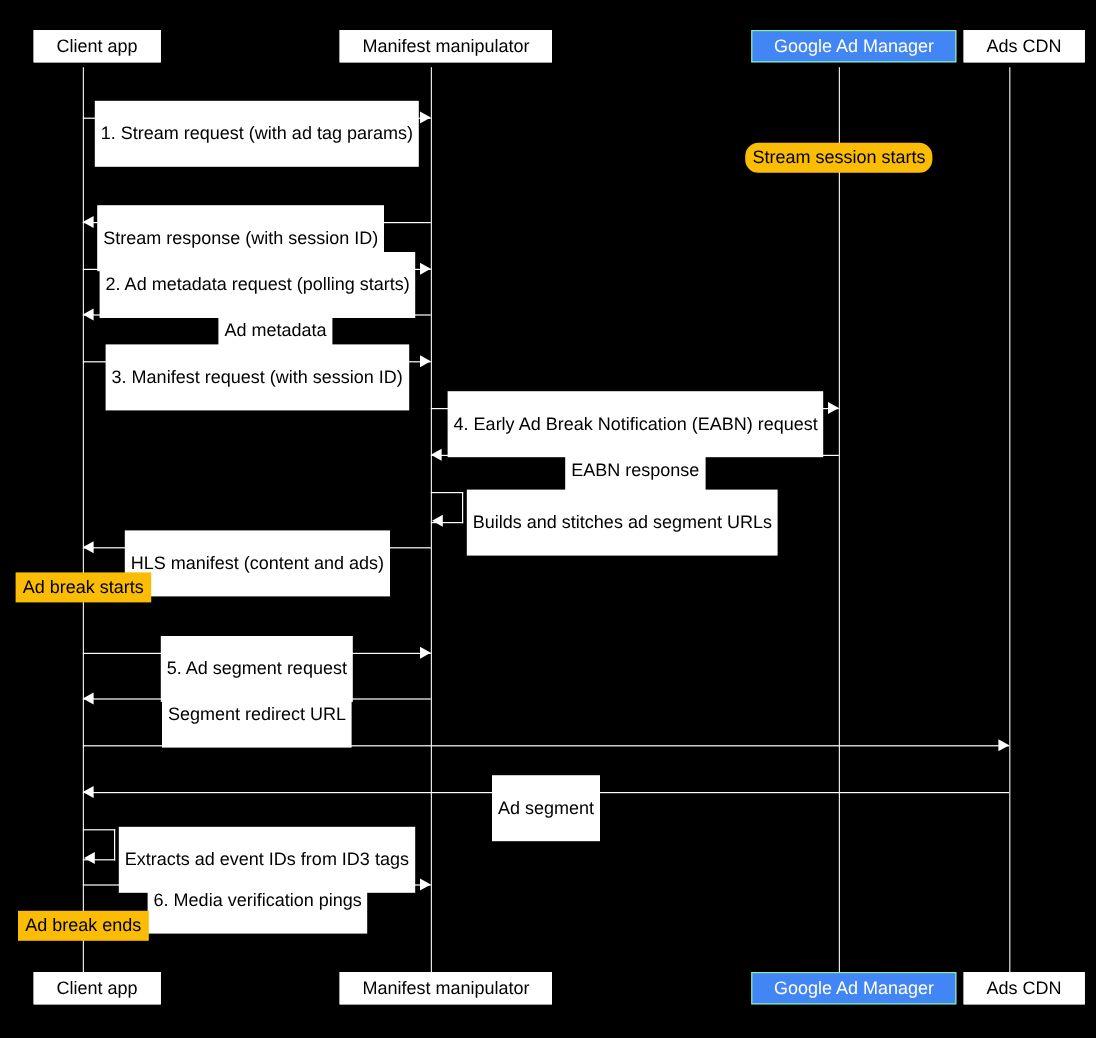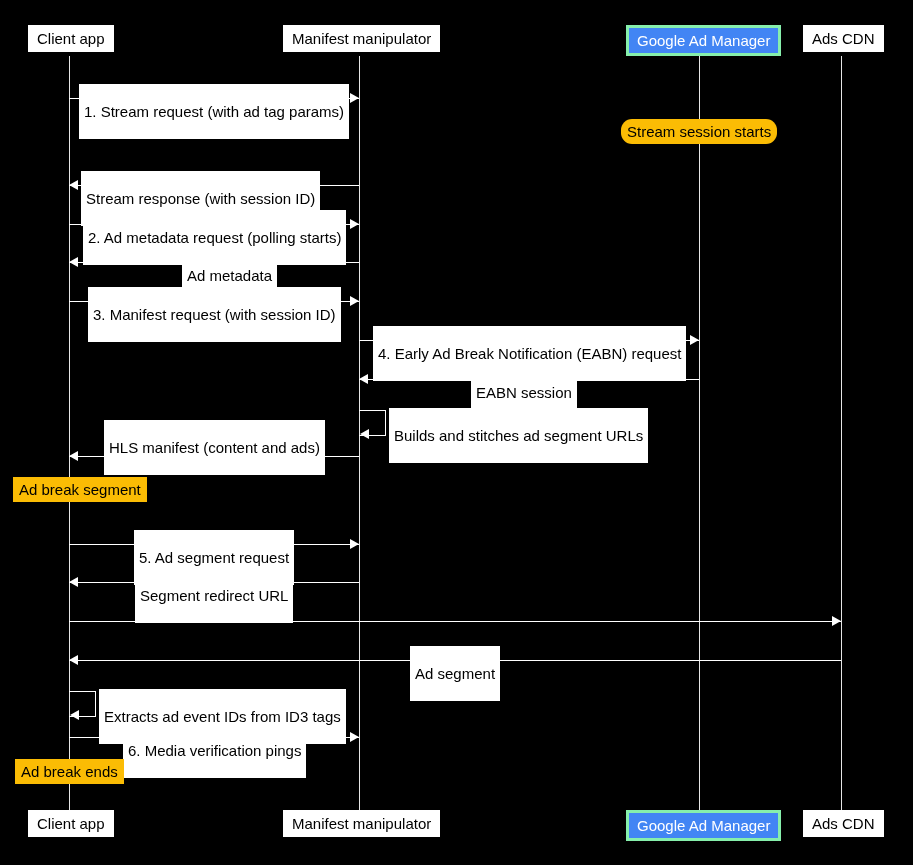--- a/index.html
+++ b/index.html
@@ -48,33 +48,33 @@
   .self-loop {
     position: absolute;
     border: 1px solid #ffffff;
     border-left: none;
     background: transparent;
   }
   .actor {
     position: absolute;
     font-size: 15px;
     line-height: 1;
-    padding: 5px 8px;
+    padding: 5px 18px;
     white-space: nowrap;
     box-sizing: border-box;
   }
   .actor.plain {
     background: #ffffff;
     color: #000000;
     border: 1px solid #ffffff;
   }
   .actor.brand {
     background: #4285f4;
     color: #ffffff;
-    border: 3px solid #86efac;
+    border: 1px solid #86efac;
   }
   .msg {
     position: absolute;
     font-size: 15px;
     line-height: 1;
     padding: 20px 5px;
     white-space: nowrap;
     background: #ffffff;
     color: #000000;
     box-sizing: border-box;
@@ -111,46 +111,46 @@
     <div class="arrow-head left" style="left: 69px; top: 257px;"></div>
     <div class="msg" style="top: 248px; left: 167px; margin-left: 15px;">Ad metadata</div>
     <div class="arrow-line" style="left: 69px; top: 301px; width: 290px;"></div>
     <div class="arrow-head right" style="left: 350px; top: 296px;"></div>
     <div class="msg" style="top: 287px; left: 88px;">3. Manifest request (with session ID)</div>
     <div class="arrow-line" style="left: 359px; top: 340px; width: 340px;"></div>
     <div class="arrow-head right" style="left: 690px; top: 335px;"></div>
     <div class="msg" style="top: 326px; left: 373px;">4. Early Ad Break Notification (EABN) request</div>
     <div class="arrow-line" style="left: 359px; top: 379px; width: 340px;"></div>
     <div class="arrow-head left" style="left: 359px; top: 374px;"></div>
-    <div class="msg" style="top: 365px; left: 471px;">EABN session</div>
+    <div class="msg" style="top: 365px; left: 471px;">EABN response</div>
     <div class="self-loop" style="left: 359px; top: 410px; width: 26px; height: 24px;"></div>
     <div class="arrow-head left" style="left: 360px; top: 429px;"></div>
     <div class="msg" style="top: 408px; left: 389px;">Builds and stitches ad segment URLs</div>
     <div class="arrow-line" style="left: 69px; top: 456px; width: 290px;"></div>
     <div class="arrow-head left" style="left: 69px; top: 451px;"></div>
-    <div class="msg" style="top: 420px; left: 104px; text-align: center;">HLS manifest (content and ads)</div>
+    <div class="msg" style="top: 442px; left: 104px; text-align: center;">HLS manifest (content and ads)</div>
     <div class="arrow-line" style="left: 69px; top: 544px; width: 290px;"></div>
     <div class="arrow-head right" style="left: 350px; top: 539px;"></div>
     <div class="msg" style="top: 530px; left: 134px;">5. Ad segment request</div>
     <div class="arrow-line" style="left: 69px; top: 582px; width: 290px;"></div>
     <div class="arrow-head left" style="left: 69px; top: 577px;"></div>
     <div class="msg" style="top: 568px; left: 135px;">Segment redirect URL</div>
     <div class="arrow-line" style="left: 69px; top: 621px; width: 772px;"></div>
     <div class="arrow-head right" style="left: 832px; top: 616px;"></div>
     <div class="arrow-line" style="left: 69px; top: 660px; width: 772px;"></div>
     <div class="arrow-head left" style="left: 69px; top: 655px;"></div>
     <div class="msg" style="top: 646px; left: 410px;">Ad segment</div>
     <div class="self-loop" style="left: 69px; top: 691px; width: 26px; height: 24px;"></div>
     <div class="arrow-head left" style="left: 70px; top: 710px;"></div>
     <div class="msg" style="top: 689px; left: 99px;">Extracts ad event IDs from ID3 tags</div>
     <div class="arrow-line" style="left: 69px; top: 737px; width: 290px;"></div>
     <div class="arrow-head right" style="left: 350px; top: 732px;"></div>
     <div class="msg" style="top: 723px; left: 123px;">6. Media verification pings</div>
     <div class="note" style="top: 119px; left: 621px; border-radius: 11px;">Stream session starts</div>
-    <div class="note" style="top: 477px; left: 13px;">Ad break segment</div>
+    <div class="note" style="top: 477px; left: 13px;">Ad break starts</div>
     <div class="note" style="top: 759px; left: 15px;">Ad break ends</div>
     <div class="actor plain" style="top: 25px; left: 28px;">Client app</div>
     <div class="actor plain" style="top: 25px; left: 283px;">Manifest manipulator</div>
     <div class="actor brand" style="top: 25px; left: 626px;">Google Ad Manager</div>
     <div class="actor plain" style="top: 25px; left: 803px;">Ads CDN</div>
     <div class="actor plain" style="top: 810px; left: 28px;">Client app</div>
     <div class="actor plain" style="top: 810px; left: 283px;">Manifest manipulator</div>
     <div class="actor brand" style="top: 810px; left: 626px;">Google Ad Manager</div>
     <div class="actor plain" style="top: 810px; left: 803px;">Ads CDN</div>
   </div>

